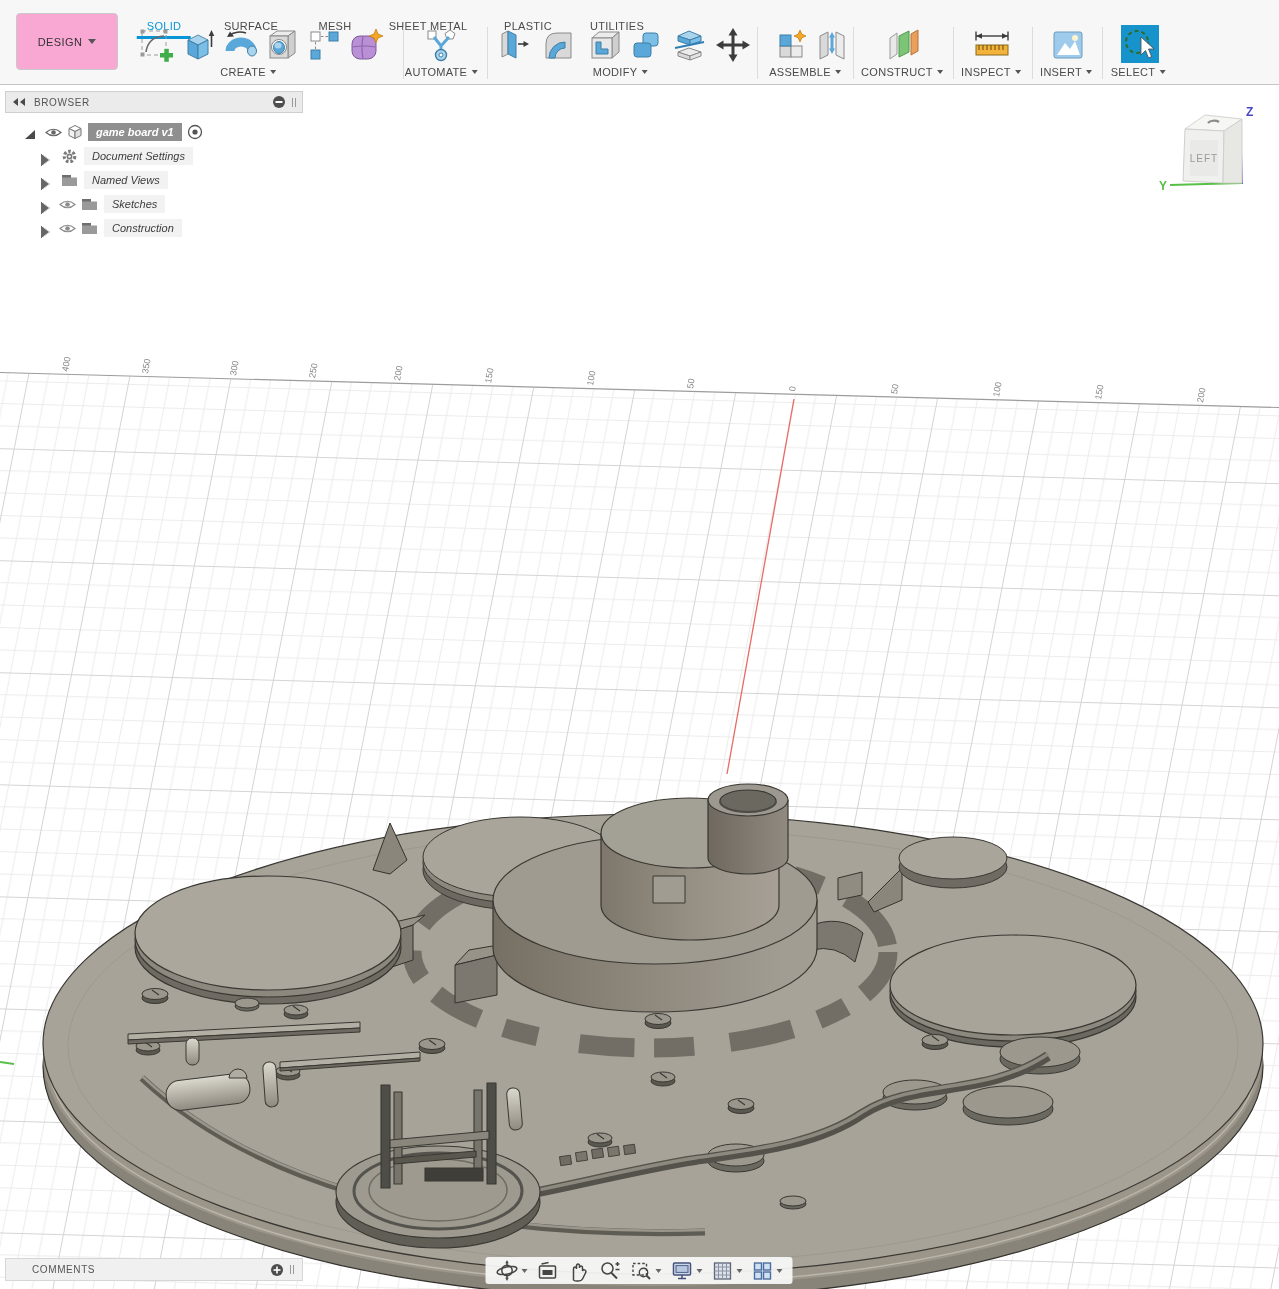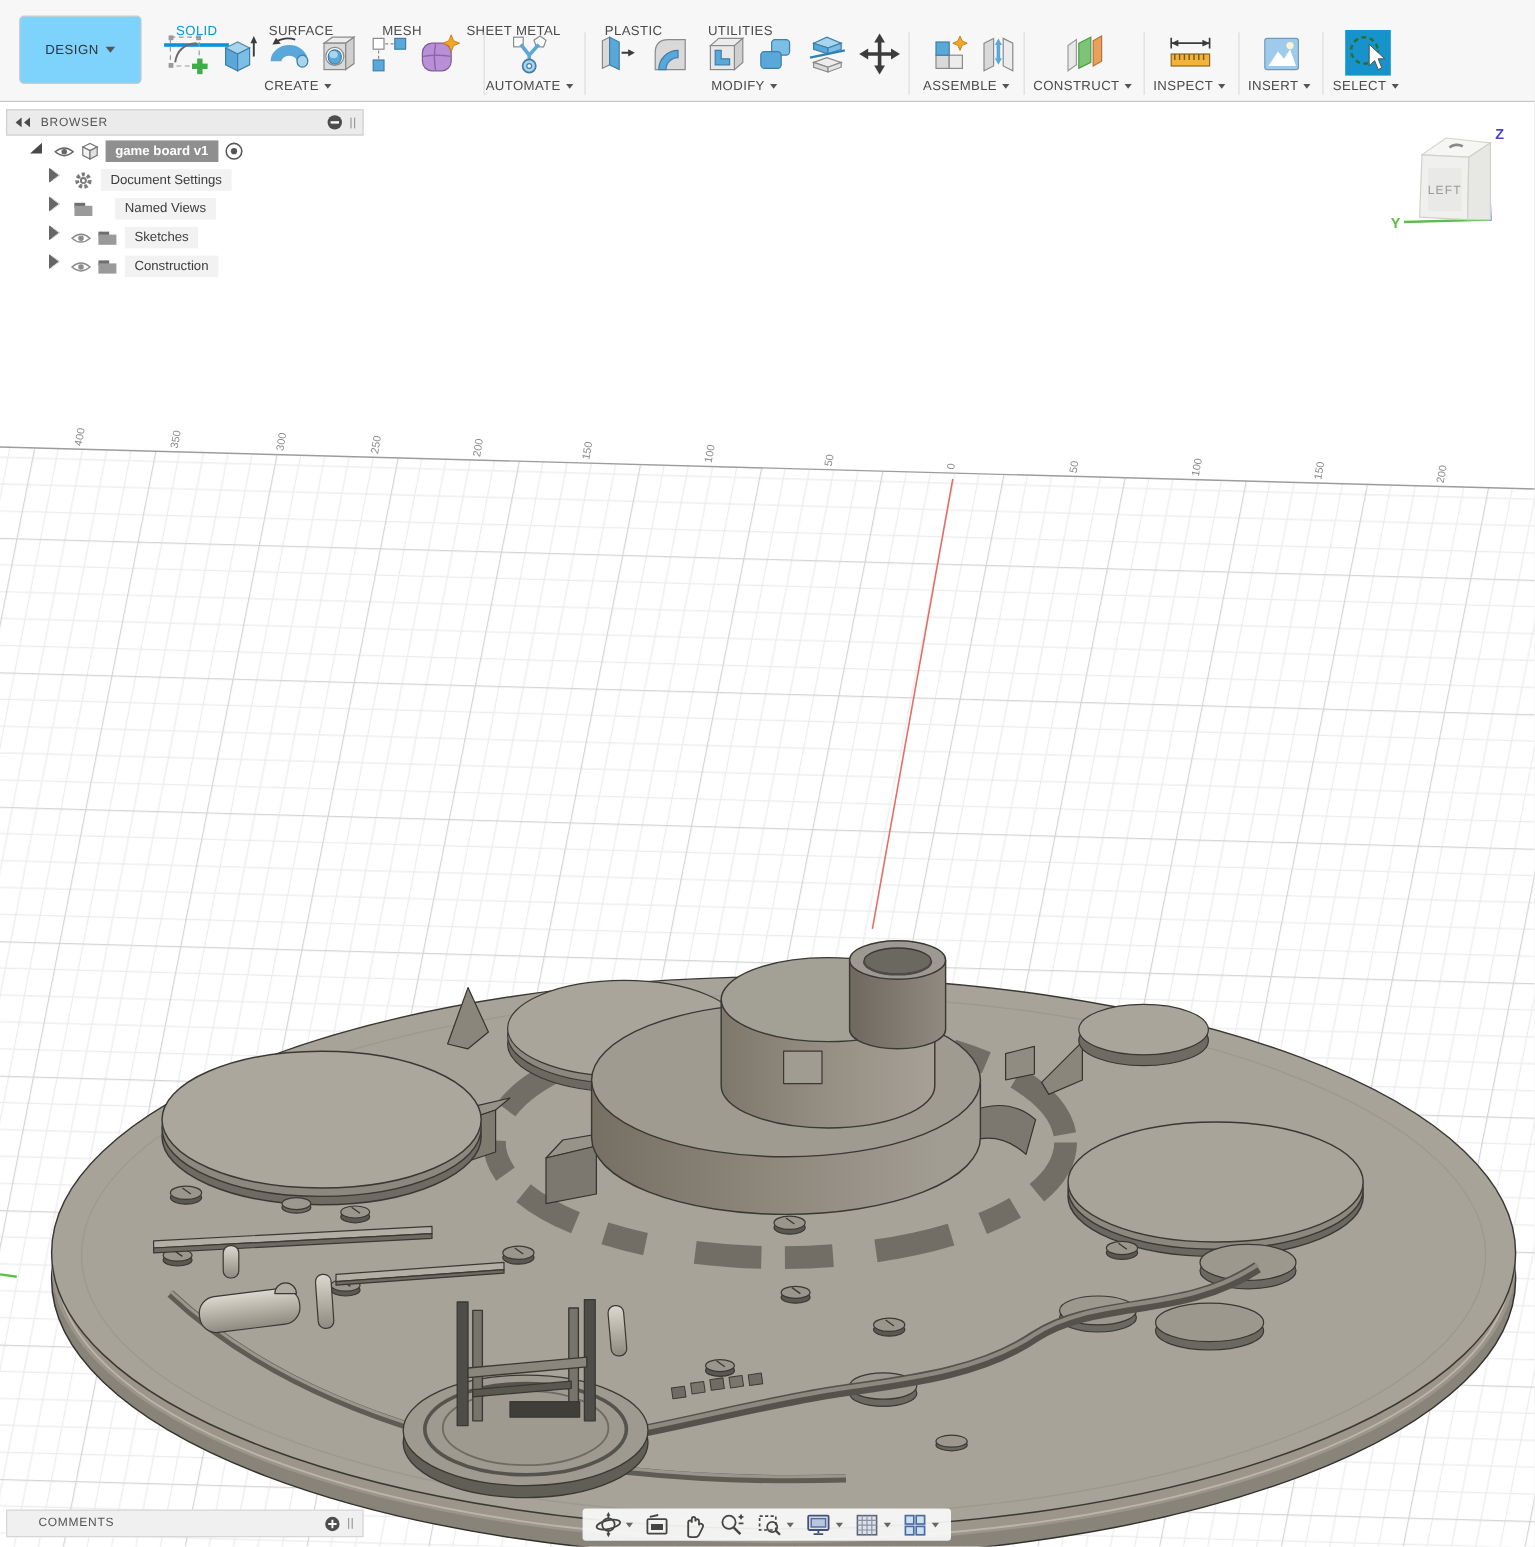--- a/index.html
+++ b/index.html
@@ -2,21 +2,21 @@
 <html><head>
 <meta charset="utf-8">
 <style>
   html,body{margin:0;padding:0;width:1279px;height:1289px;overflow:hidden;
     font-family:"Liberation Sans","DejaVu Sans",sans-serif;background:#fff;}
   #stage{position:relative;width:1279px;height:1289px;border-right:2px solid #d0d0d0;box-sizing:border-box;}
 
   
   .header{position:absolute;left:0;top:0;width:1279px;height:84px;background:#f7f7f7;
     border-bottom:1px solid #c6c6c6;z-index:30;}
-  .design-btn{position:absolute;left:16px;top:13px;width:100px;height:55px;background:#7dd3fc;
+  .design-btn{position:absolute;left:16px;top:13px;width:100px;height:55px;background:#f9a8d4;
     border:1px solid #c9c9c9;border-radius:4px;display:flex;align-items:center;justify-content:center;
     gap:6px;font-size:11px;color:#333;letter-spacing:.4px;cursor:pointer;}
   .caret{width:0;height:0;border-left:4px solid transparent;border-right:4px solid transparent;
     border-top:5px solid #555;display:inline-block;}
   .tab{position:absolute;top:16px;height:20px;line-height:20px;font-size:11px;color:#4a4a4a;
     letter-spacing:.3px;transform:translateX(-50%);cursor:pointer;white-space:nowrap;}
   .tab.active{color:#0696d7;}
   .tab.active .underline{position:absolute;left:50%;transform:translateX(-50%);top:20px;width:54px;height:3px;background:#0696d7;}
   .ribbon-btn{position:absolute;top:25px;width:40px;height:40px;display:flex;align-items:center;
     justify-content:center;cursor:pointer;}
@@ -24,21 +24,21 @@
     letter-spacing:.3px;display:flex;align-items:center;gap:4px;cursor:pointer;white-space:nowrap;}
   .grp-label .caret{border-top-width:4px;border-left-width:3.5px;border-right-width:3.5px;}
   .divider{position:absolute;top:27px;height:52px;width:1px;background:#dcdcdc;}
 
   
   .browser{position:absolute;left:5px;top:91px;width:298px;z-index:20;}
   .browser-header{height:22px;background:#ebebeb;border:1px solid #cfcfcf;display:flex;align-items:center;
     padding:0 6px;box-sizing:border-box;}
   .browser-header .title{font-size:10px;color:#555;letter-spacing:.6px;margin-left:8px;flex:1;}
   .tree{padding-top:4px;}
-  .trow{height:24px;display:flex;align-items:flex-start;position:relative;}
+  .trow{height:24px;display:flex;align-items:flex-end;position:relative;font-style:italic;}
   .tlabel{font-size:11px;color:#3c3c3c;background:#f2f2f2;padding:3px 8px;white-space:nowrap;cursor:pointer;}
   .tlabel.selected{background:#8f8f8f;color:#fff;}
   .tri-col{width:0;height:0;border-top:5px solid transparent;border-bottom:5px solid transparent;
     border-left:7px solid #fff;outline:none;position:relative;cursor:pointer;
     filter:drop-shadow(0 0 0 #555);}
   .tri-col::after{content:"";position:absolute;left:-8.6px;top:-6.4px;width:0;height:0;
     border-top:6.4px solid transparent;border-bottom:6.4px solid transparent;border-left:8.6px solid #666;z-index:-1;}
   .icon16{width:18px;height:18px;display:inline-flex;align-items:center;justify-content:center;}
 
   
@@ -595,21 +595,21 @@
       </div>
 
       <div class="trow">
         <span class="tri-col" style="margin-left:38px"></span>
         <span class="icon16" style="margin-left:10px">
           <svg width="17" height="14" viewBox="0 0 17 14">
               <rect x="1" y="2" width="9" height="4" fill="#6e6e6e"></rect>
               <rect x="1" y="4.5" width="15" height="8.5" fill="#9a9a9a"></rect>
             </svg>
         </span>
-        <span class="tlabel" style="margin-left:18px">Named Views</span>
+        <span class="tlabel" style="margin-left:6px">Named Views</span>
       </div>
 
 
 
       <div class="trow">
         <span class="tri-col" style="margin-left:38px"></span>
         <span class="icon16" style="margin-left:8px">
           <svg width="17" height="11" viewBox="0 0 17 11">
               <path d="M1,5.5 Q8.5,-1 16,5.5 Q8.5,12 1,5.5 Z" fill="#fff" stroke="#8c8c8c" stroke-width="1.2"></path>
               <circle cx="8.5" cy="5.5" r="2.3" fill="#8c8c8c"></circle>

